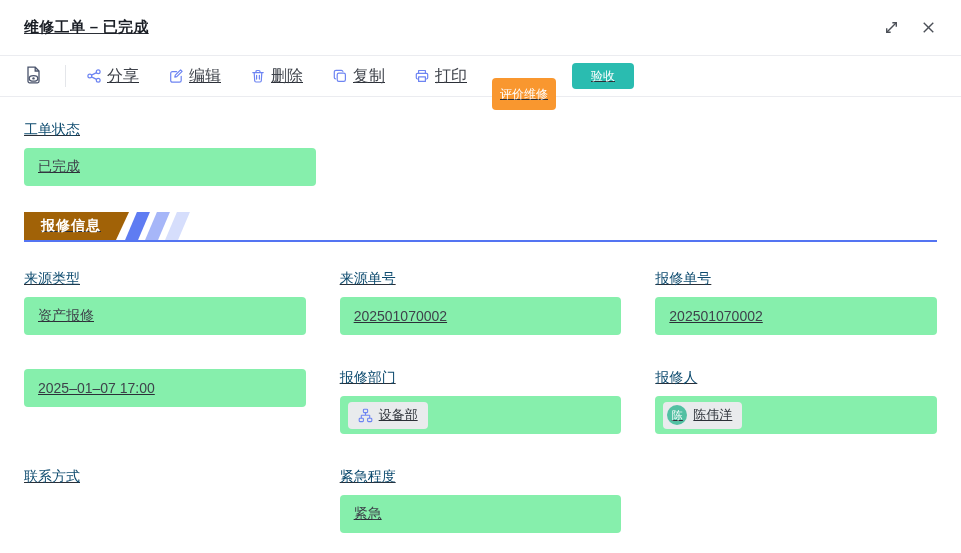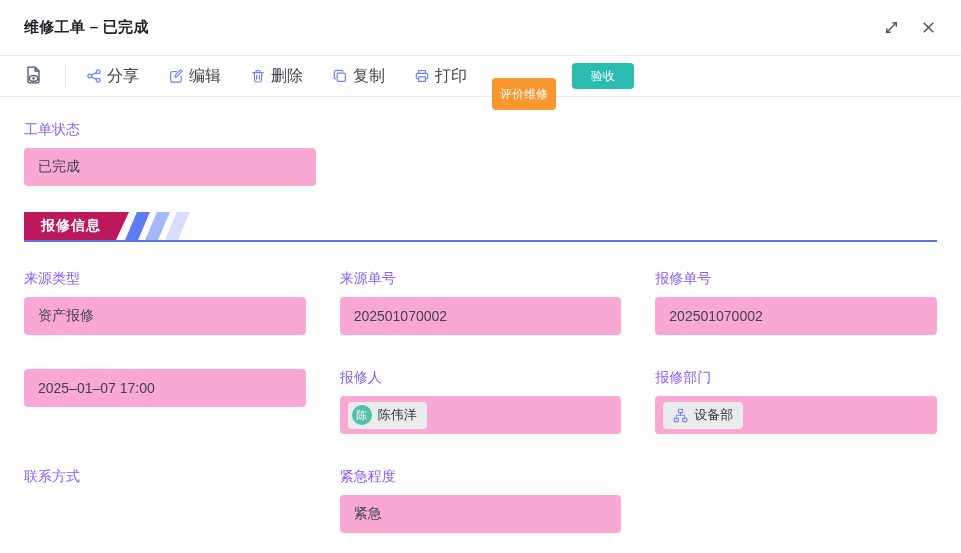--- a/index.html
+++ b/index.html
@@ -3,21 +3,21 @@
 <meta charset="utf-8">
 <style>
   * { margin: 0; padding: 0; box-sizing: border-box; }
   html, body { background: #fff; }
   body {
     width: 961px; height: 553px;
     font-family: "Liberation Sans", "DejaVu Sans", sans-serif;
     color: #2b2f37;
     overflow: hidden;
   }
-  .dialog { width: 961px; height: 429px; background: #fff; }
+  .dialog { width: 961px; height: 429px; background: #fff; text-decoration: underline; }
 
   
   .hdr {
     height: 56px; padding: 0 24px;
     display: flex; align-items: center; justify-content: space-between;
     border-bottom: 1px solid #ebecf0;
   }
   .hdr-title { font-size: 15px; font-weight: 700; color: #1b1f26; letter-spacing: .3px; }
   .hdr-icons { display: flex; align-items: center; gap: 20px; }
   .hicon { display: inline-flex; cursor: pointer; }
@@ -40,36 +40,36 @@
   .btn {
     border: none; cursor: pointer; font-family: inherit;
     height: 26px; border-radius: 4px; color: #fff; font-size: 12px;
     display: inline-flex; align-items: center; justify-content: center;
   }
   .btn-orange { background: #f9972f; padding: 16px 8px; margin-left: 25px; margin-top: 36px; }
   .btn-teal   { background: #2abcb0; padding: 12px 19px; margin-left: 16px; }
 
   
   .bd { padding: 24px; }
-  .label { font-size: 14px; color: #8b5cf6; margin-bottom: 9px; }
+  .label { font-size: 14px; color: #0c4a6e; margin-bottom: 9px; }
   .box {
-    height: 38px; background: #f9a8d4; border-radius: 4px;
+    height: 38px; background: #86efac; border-radius: 4px;
     display: flex; align-items: center; padding: 0 14px;
     font-size: 14px; color: #3e434b;
   }
   .status-box { width: 292px; }
 
   
   .section-hd {
     margin-top: 26px;
     display: flex; align-items: stretch; height: 30px;
     border-bottom: 2px solid #5474f2;
   }
   .banner {
-    background: #be185d; color: #fff;
+    background: #a16207; color: #fff;
     font-size: 14px; font-weight: 700; letter-spacing: 1px;
     display: flex; align-items: center;
     padding: 0 28px 0 17px;
     clip-path: polygon(0 0, 100% 0, calc(100% - 13px) 100%, 0 100%);
     justify-content: flex-end;
   }
   .stripe { width: 13px; transform: skewX(-23deg); }
   .stripe1 { background: #5f7cf2; margin-left: 2px; }
   .stripe2 { background: #a6b6f8; margin-left: 7px; }
   .stripe3 { background: #d6defc; margin-left: 7px; }
@@ -222,45 +222,45 @@
           <div class="box">
             <span>202501070002</span>
           </div>
         </div>
         <div class="field">
           <div class="box">
             <span>2025–01–07 17:00</span>
           </div>
         </div>
         <div class="field">
-          <div class="label">报修人</div>
-          <div class="box chip-box">
-            <span class="chip person">
-              <span class="avatar">陈</span>
-              <span class="chip-text">陈伟洋</span>
-            </span>
-          </div>
-        </div>
-        <div class="field">
           <div class="label">报修部门</div>
           <div class="box chip-box">
             <span class="chip">
               <span class="chip-ic">
                 <svg width="15" height="15" viewBox="0 0 15 15" fill="none" stroke="#6d84f2" stroke-width="1.1" stroke-linejoin="round">
                   <rect x="5.4" y="1.2" width="4.2" height="3.4" rx="0.8"></rect>
                   <rect x="1.2" y="10.2" width="4.2" height="3.4" rx="0.8"></rect>
                   <rect x="9.6" y="10.2" width="4.2" height="3.4" rx="0.8"></rect>
                   <path d="M7.5 4.6v2.6M3.3 7.2h8.4M3.3 7.2v3M11.7 7.2v3"></path>
                 </svg>
               </span>
               <span class="chip-text">设备部</span>
             </span>
           </div>
         </div>
         <div class="field">
+          <div class="label">报修人</div>
+          <div class="box chip-box">
+            <span class="chip person">
+              <span class="avatar">陈</span>
+              <span class="chip-text">陈伟洋</span>
+            </span>
+          </div>
+        </div>
+        <div class="field">
           <div class="label">联系方式</div>
         </div>
         <div class="field">
           <div class="label">紧急程度</div>
           <div class="box">
             <span>紧急</span>
           </div>
         </div>
       </div>
   </div>

